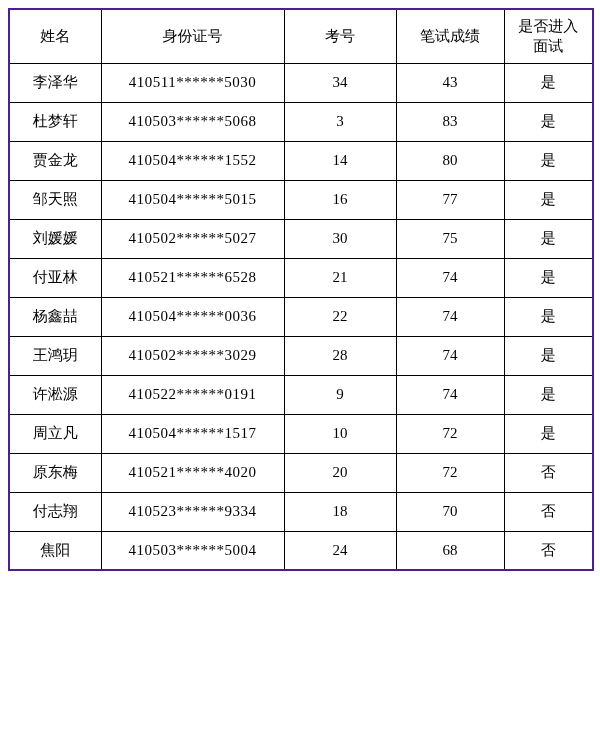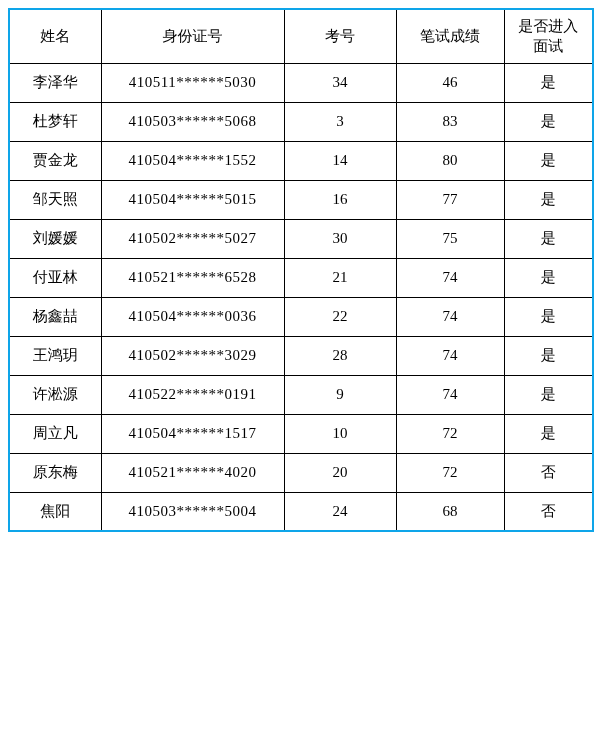--- a/index.html
+++ b/index.html
@@ -11,21 +11,21 @@
     font-family: "Liberation Serif", serif;
     color: #000000;
   }
   .page {
     padding: 8px 8px 0 8px;
   }
   table.results {
     border-collapse: collapse;
     table-layout: fixed;
     width: 584px;
-    border: 2px solid #0ea5e9;
+    border: 2px solid #4c1d95;
   }
   table.results th,
   table.results td {
     border: 1px solid #000000;
     text-align: center;
     vertical-align: middle;
     padding: 0;
     font-size: 15px;
     font-weight: normal;
     overflow: hidden;
@@ -60,21 +60,21 @@
         <th>笔试成绩</th>
         <th class="wrap2">是否进入
 面试</th>
       </tr>
     </thead>
     <tbody id="table-body">
         <tr>
           <td class="cell-name">李泽华</td>
           <td class="cell-id-number">410511******5030</td>
           <td class="cell-exam-number">34</td>
-          <td class="cell-score">46</td>
+          <td class="cell-score">43</td>
           <td class="cell-interview">是</td>
         </tr>
         <tr>
           <td class="cell-name">杜梦轩</td>
           <td class="cell-id-number">410503******5068</td>
           <td class="cell-exam-number">3</td>
           <td class="cell-score">83</td>
           <td class="cell-interview">是</td>
         </tr>
         <tr>
@@ -134,20 +134,27 @@
           <td class="cell-interview">是</td>
         </tr>
         <tr>
           <td class="cell-name">原东梅</td>
           <td class="cell-id-number">410521******4020</td>
           <td class="cell-exam-number">20</td>
           <td class="cell-score">72</td>
           <td class="cell-interview">否</td>
         </tr>
         <tr>
+          <td class="cell-name">付志翔</td>
+          <td class="cell-id-number">410523******9334</td>
+          <td class="cell-exam-number">18</td>
+          <td class="cell-score">70</td>
+          <td class="cell-interview">否</td>
+        </tr>
+        <tr>
           <td class="cell-name">焦阳</td>
           <td class="cell-id-number">410503******5004</td>
           <td class="cell-exam-number">24</td>
           <td class="cell-score">68</td>
           <td class="cell-interview">否</td>
         </tr>
       </tbody>
   </table>
 </div>
 

